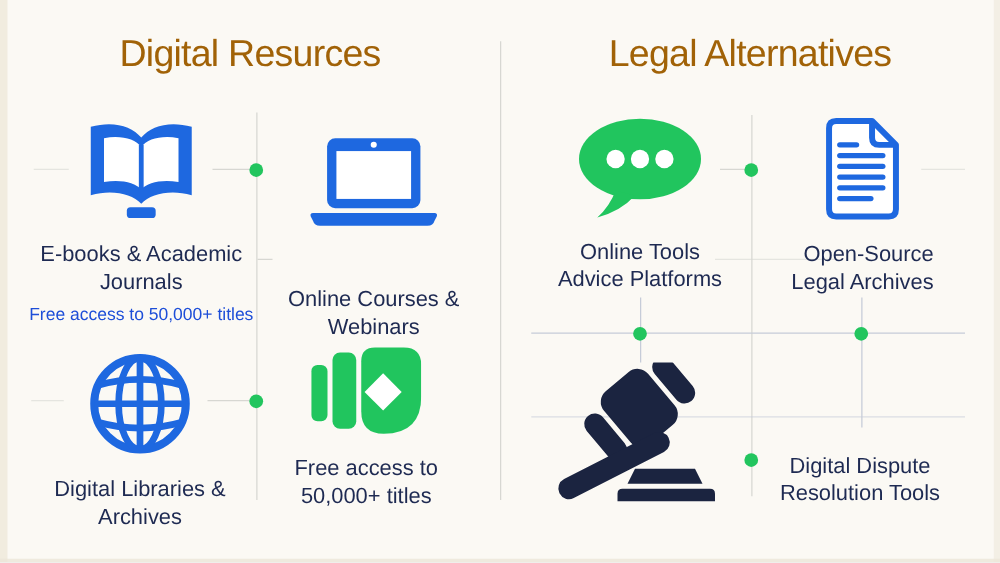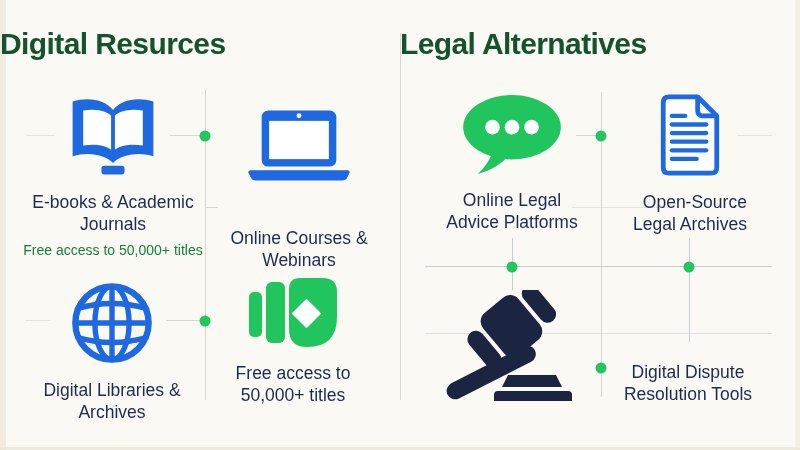--- a/index.html
+++ b/index.html
@@ -7,22 +7,22 @@
     position:relative;width:800px;height:450px;overflow:hidden;
     background:#fbf9f4;
     font-family:"Liberation Sans",sans-serif;
   }
   .edge{position:absolute;top:0;bottom:0;}
   .edge.left{left:0;width:6px;background:#f1ecdf;}
   .edge.right{right:0;width:5px;background:#f3efe5;}
   .edge.bottom{left:0;right:0;top:auto;bottom:0;height:3px;background:#ece6d8;opacity:.8;}
 
   .title{
-    position:absolute;top:27px;width:400px;text-align:left;
-    font-size:30px;font-weight:bold;letter-spacing:-0.6px;color:#14532d;
+    position:absolute;top:27px;width:400px;text-align:center;
+    font-size:30px;font-weight:normal;letter-spacing:-0.6px;color:#a16207;
   }
   .title.left-t{left:0;}
   .title.right-t{left:400px;}
 
   .gl{position:absolute;background:#d7d7d2;}
   .gl.v{width:1px;}
   .gl.h{height:1px;}
   .gl.bluish{background:#c6ccd8;}
   .gl.faint{opacity:.6;}
 
@@ -33,21 +33,21 @@
 
   .item{
     position:absolute;display:flex;flex-direction:column;align-items:center;
     text-align:center;
   }
   .label{
     margin-top:9px;font-size:17.5px;line-height:22px;color:#1e2a52;
   }
   .label span{display:block;}
   .sublabel{
-    margin-top:7px;font-size:14px;color:#15803d;white-space:nowrap;
+    margin-top:7px;font-size:14px;color:#1d4ed8;white-space:nowrap;
   }
 
   .item-ebooks{left:18px;top:94px;width:190px;}
   .item-courses{left:210px;top:108px;width:178px;gap:28px;}
   .item-libraries{left:22px;top:280px;width:180px;}
   .item-freeaccess{left:203px;top:277px;width:180px;align-items:center;}
   .item-advice{left:423px;top:94px;width:178px;}
   .item-templates{left:601px;top:92px;width:178px;text-align:right;}
   .item-gavel{left:442px;top:290px;width:136px;}
   .item-dispute{left:598px;top:349px;width:180px;}
@@ -160,21 +160,21 @@
     <span>
       <svg width="102" height="82" viewBox="0 0 104 84">
         <ellipse cx="52" cy="34" rx="50" ry="33" fill="#21c55e"></ellipse>
         <path d="M32 60 Q27 73 17 82 Q36 77 48 64 Z" fill="#21c55e"></path>
         <circle cx="32" cy="34" r="7.5" fill="#fff"></circle>
         <circle cx="52" cy="34" r="7.5" fill="#fff"></circle>
         <circle cx="72" cy="34" r="7.5" fill="#fff"></circle>
       </svg>
     </span>
     <div class="label">
-      <span>Online Legal</span>
+      <span>Online Tools</span>
       <span>Advice Platforms</span>
     </div>
   </div>
 
   <div class="item item-templates">
     <span>
       <svg width="70" height="86" viewBox="0 0 72 90">
         <path d="M8 11 Q8 5 14 5 L44 5 L64 25 L64 79 Q64 85 58 85 L14 85 Q8 85 8 79 Z" fill="#fff" stroke="#1e68e0" stroke-width="5" stroke-linejoin="round"></path>
         <path d="M44 5 L44 19 Q44 25 50 25 L64 25" fill="none" stroke="#1e68e0" stroke-width="5"></path>
         <g stroke="#1e68e0" stroke-width="4.5" stroke-linecap="round">

